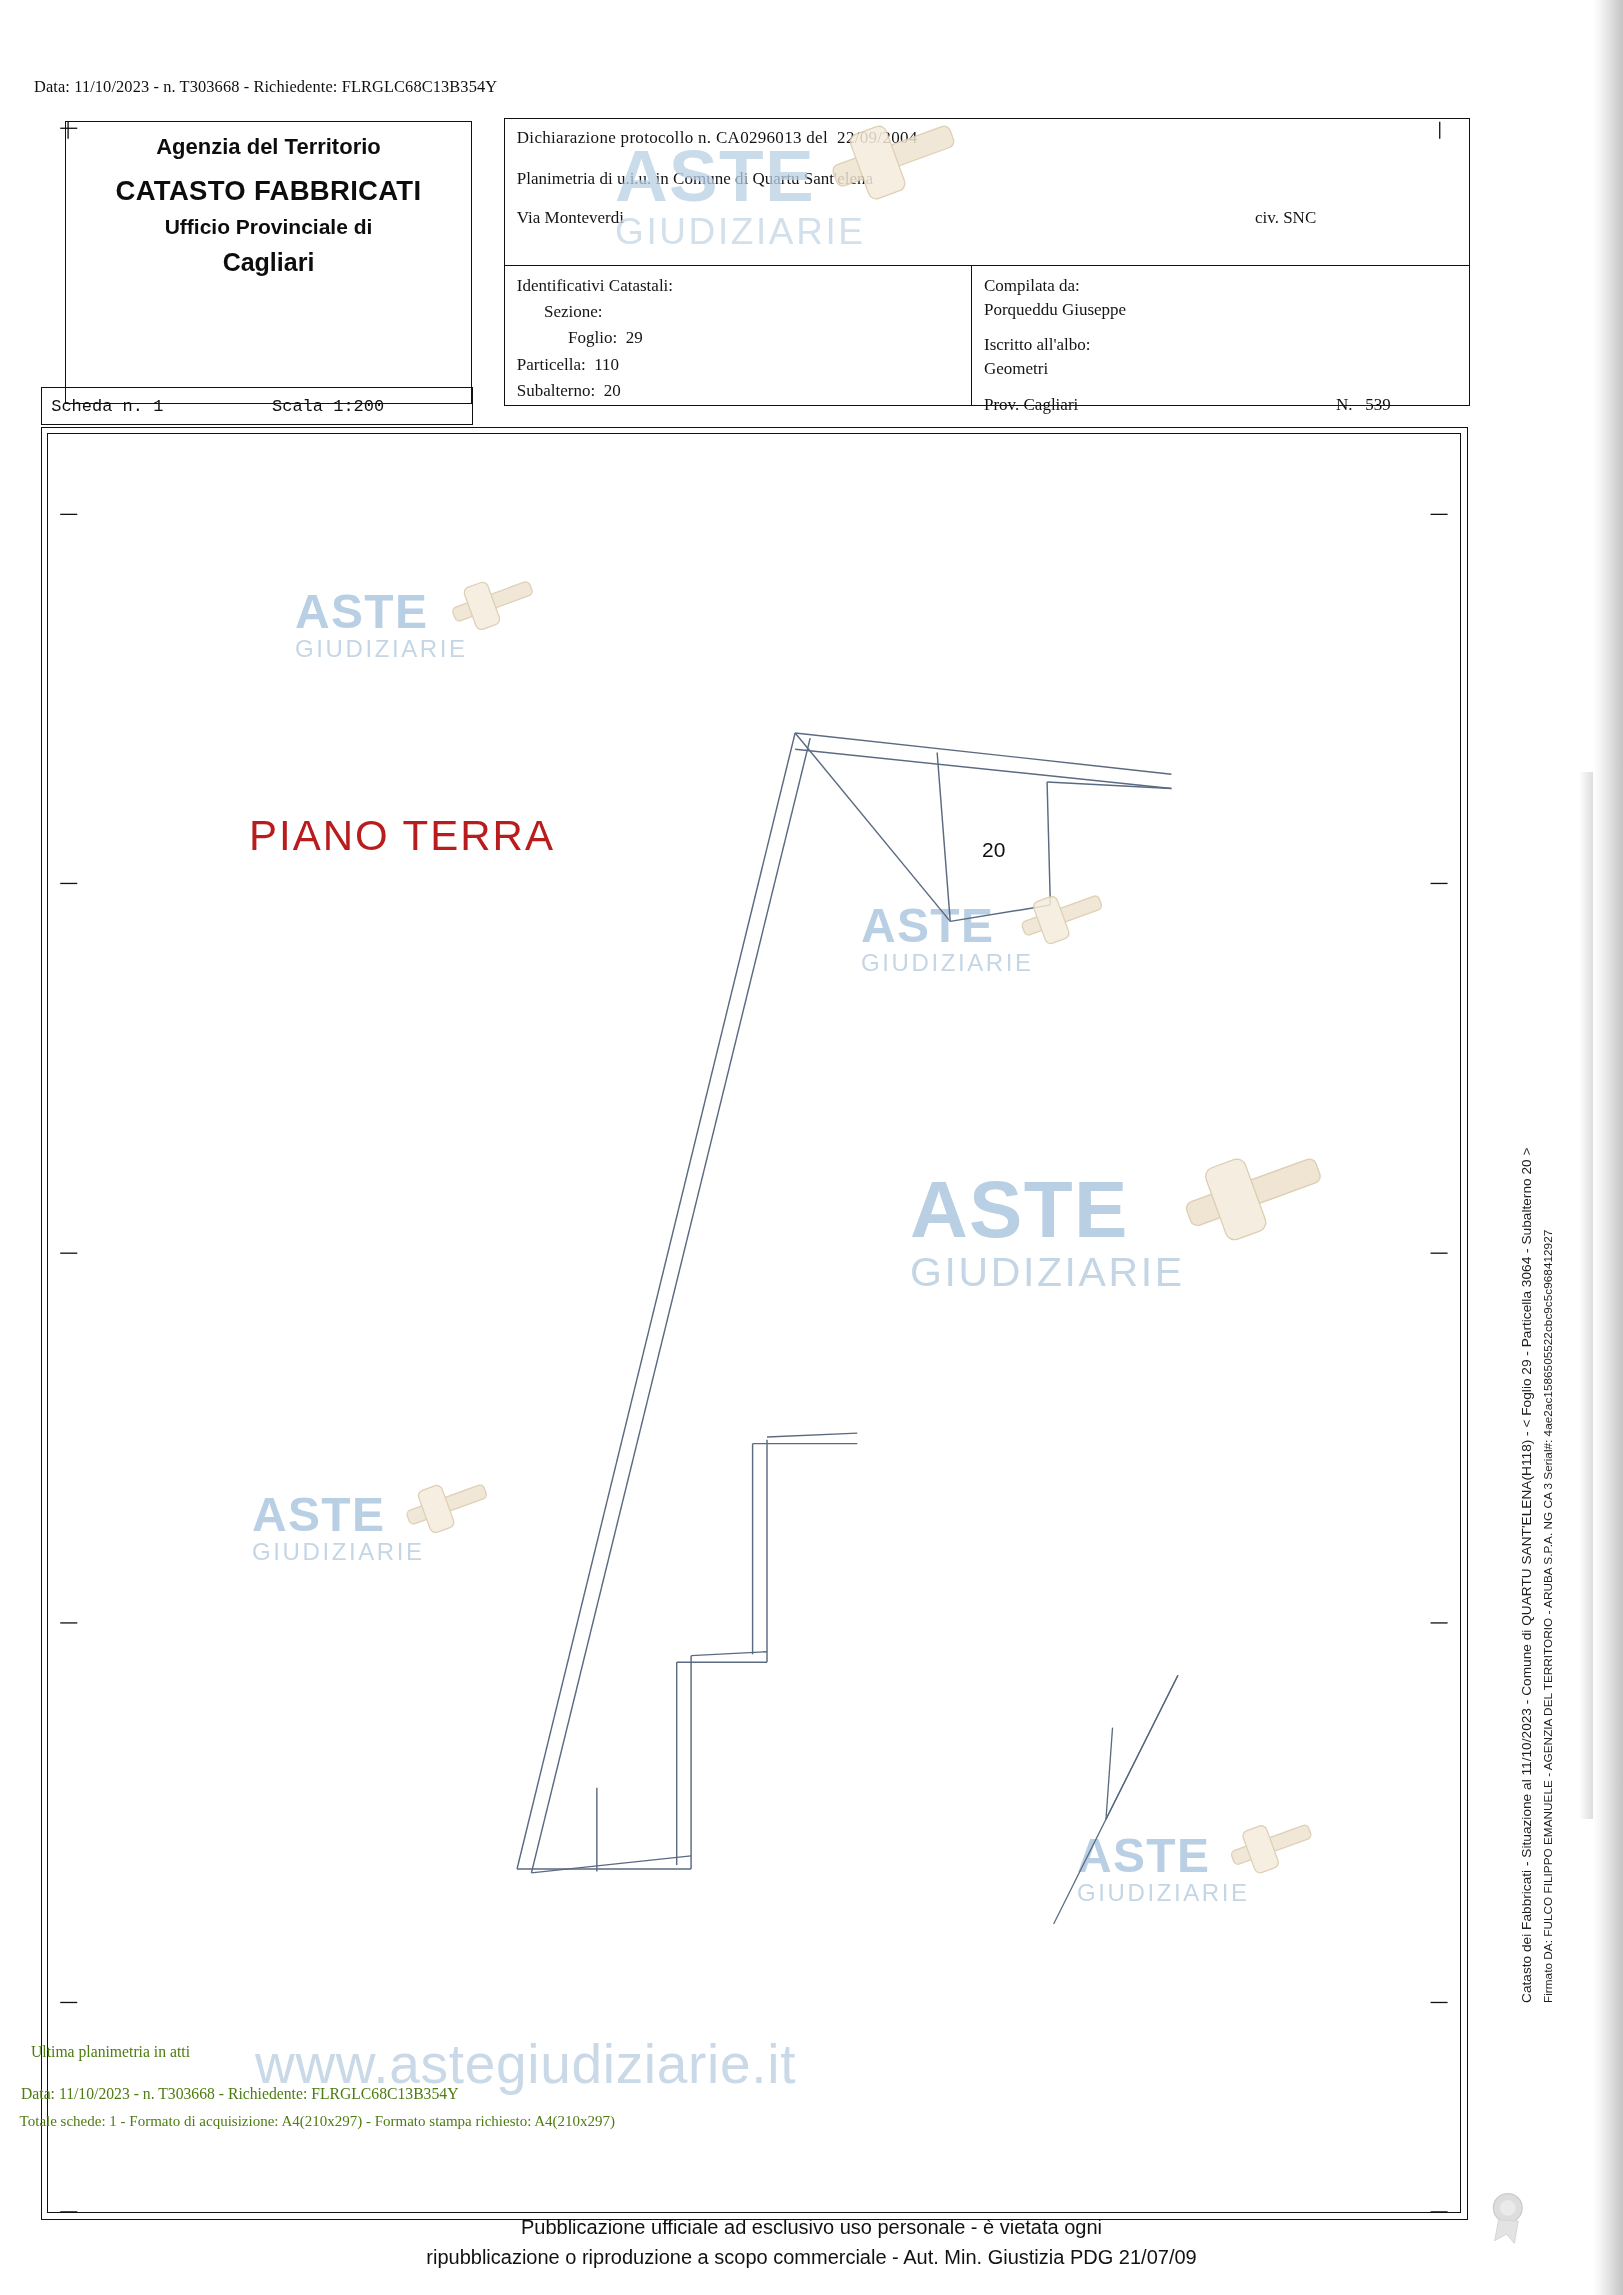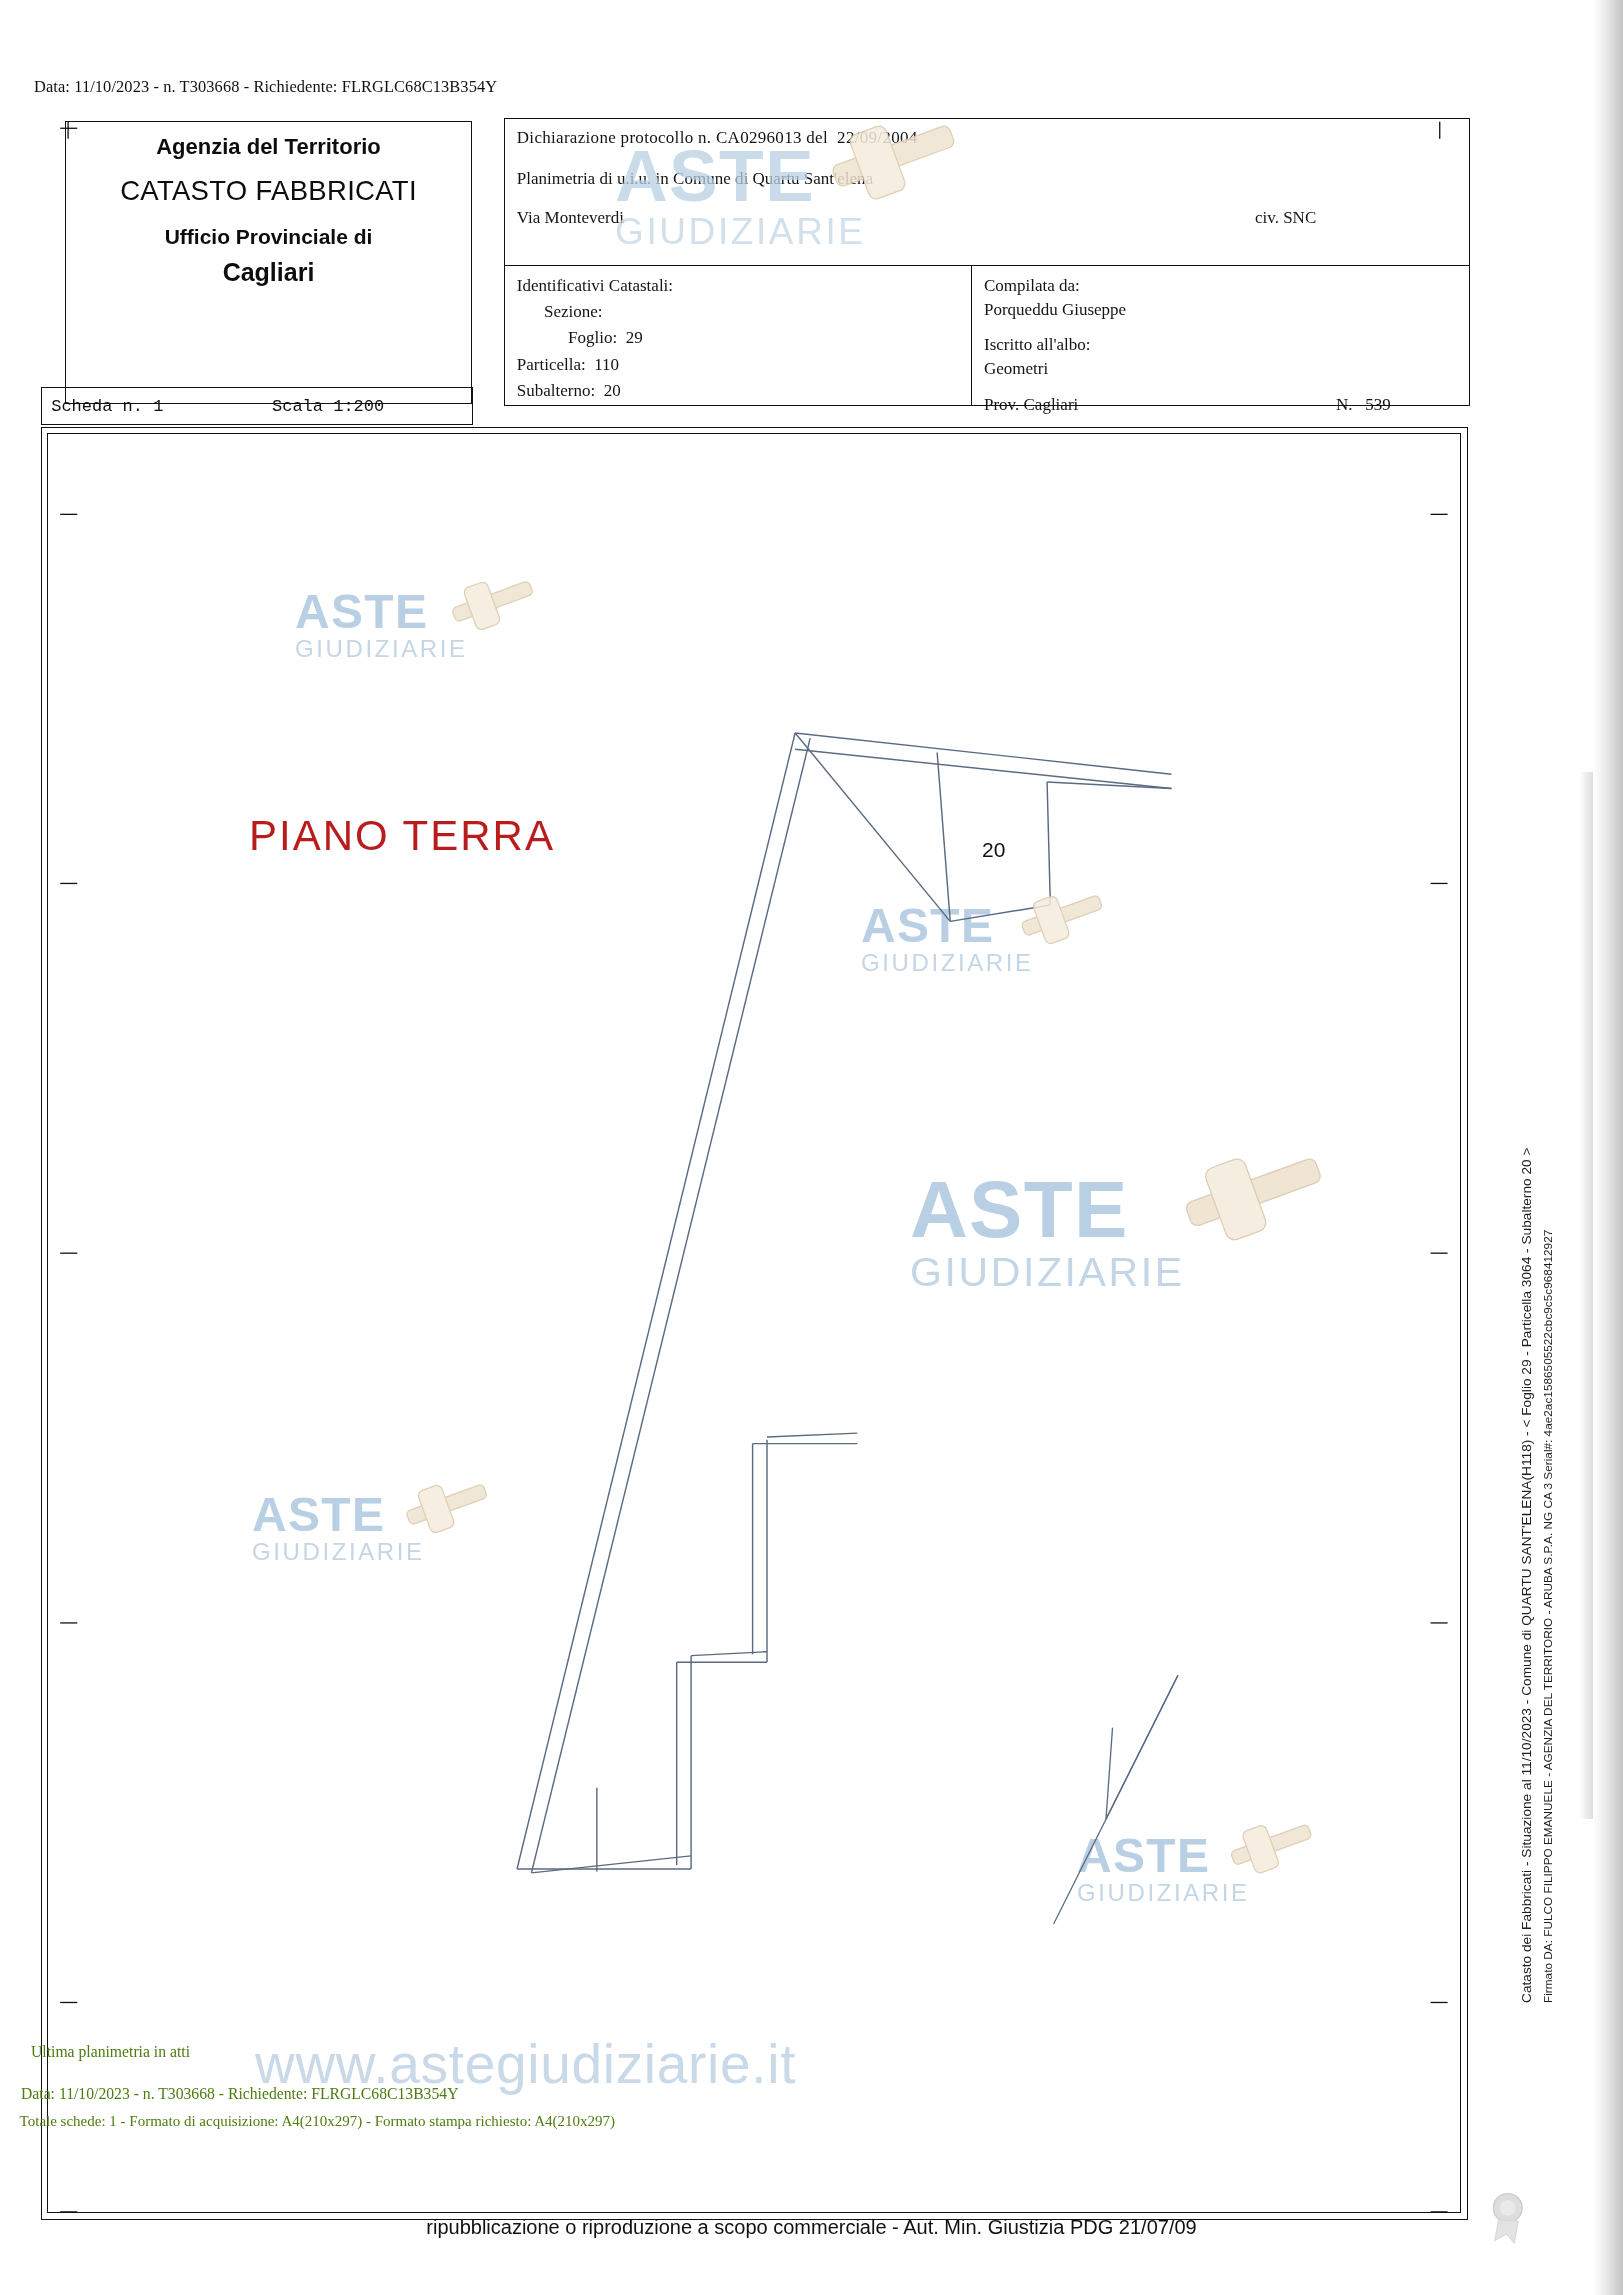--- a/index.html
+++ b/index.html
@@ -61,21 +61,21 @@
     box-sizing: border-box;
   }
   .tb-left-inner {
     position: absolute;
     left: 0; right: 0; top: 11.8px;
     text-align: center;
     font-family: "Liberation Sans", sans-serif;
     color: #0d0d0d;
   }
   .tb-left-inner .l1 { font-size: 22px; font-weight: 700; letter-spacing: 0px; margin-bottom: 15px;}
-  .tb-left-inner .l2 { font-size: 27.5px; font-weight: 400; letter-spacing: 0.3px; margin-bottom: 18px;}
+  .tb-left-inner .l2 { font-size: 27.5px; font-weight: 700; letter-spacing: 0.3px; margin-bottom: 8px;}
   .tb-left-inner .l3 { font-size: 21px; font-weight: 700; margin-bottom: 9.2px;}
   .tb-left-inner .l4 { font-size: 25px; font-weight: 700;}
 
   .tb-scheda {
     position: absolute;
     left: 41px;
     top: 387px;
     width: 432px;
     height: 38px;
     border: 1.3px solid #111;
@@ -454,17 +454,18 @@
   <div class="vert-wrap">
     <div class="vtext v1">Catasto dei Fabbricati - Situazione al 11/10/2023 - Comune di QUARTU SANT'ELENA(H118) - &lt; Foglio 29 - Particella  3064 - Subalterno 20 &gt;</div>
     <div class="vtext v2 small">Firmato DA: FULCO FILIPPO EMANUELE  -  AGENZIA DEL TERRITORIO - ARUBA S.P.A. NG CA 3 Serial#: 4ae2ac1586505522cbc9c5c968412927</div>
   </div>
 
   <div class="note note-a">Ultima planimetria in atti</div>
   <div class="note note-b">Data: 11/10/2023 - n. T303668 - Richiedente: FLRGLC68C13B354Y</div>
   <div class="note note-c">Totale schede: 1 - Formato di acquisizione: A4(210x297)  -  Formato stampa richiesto: A4(210x297)</div>
 
   <div class="footer">
+    <div>Pubblicazione ufficiale ad esclusivo uso personale - è vietata ogni</div>
     <div>ripubblicazione o riproduzione a scopo commerciale - Aut. Min. Giustizia PDG 21/07/09</div>
   </div>
 
 </div>
 
 
 </body></html>

